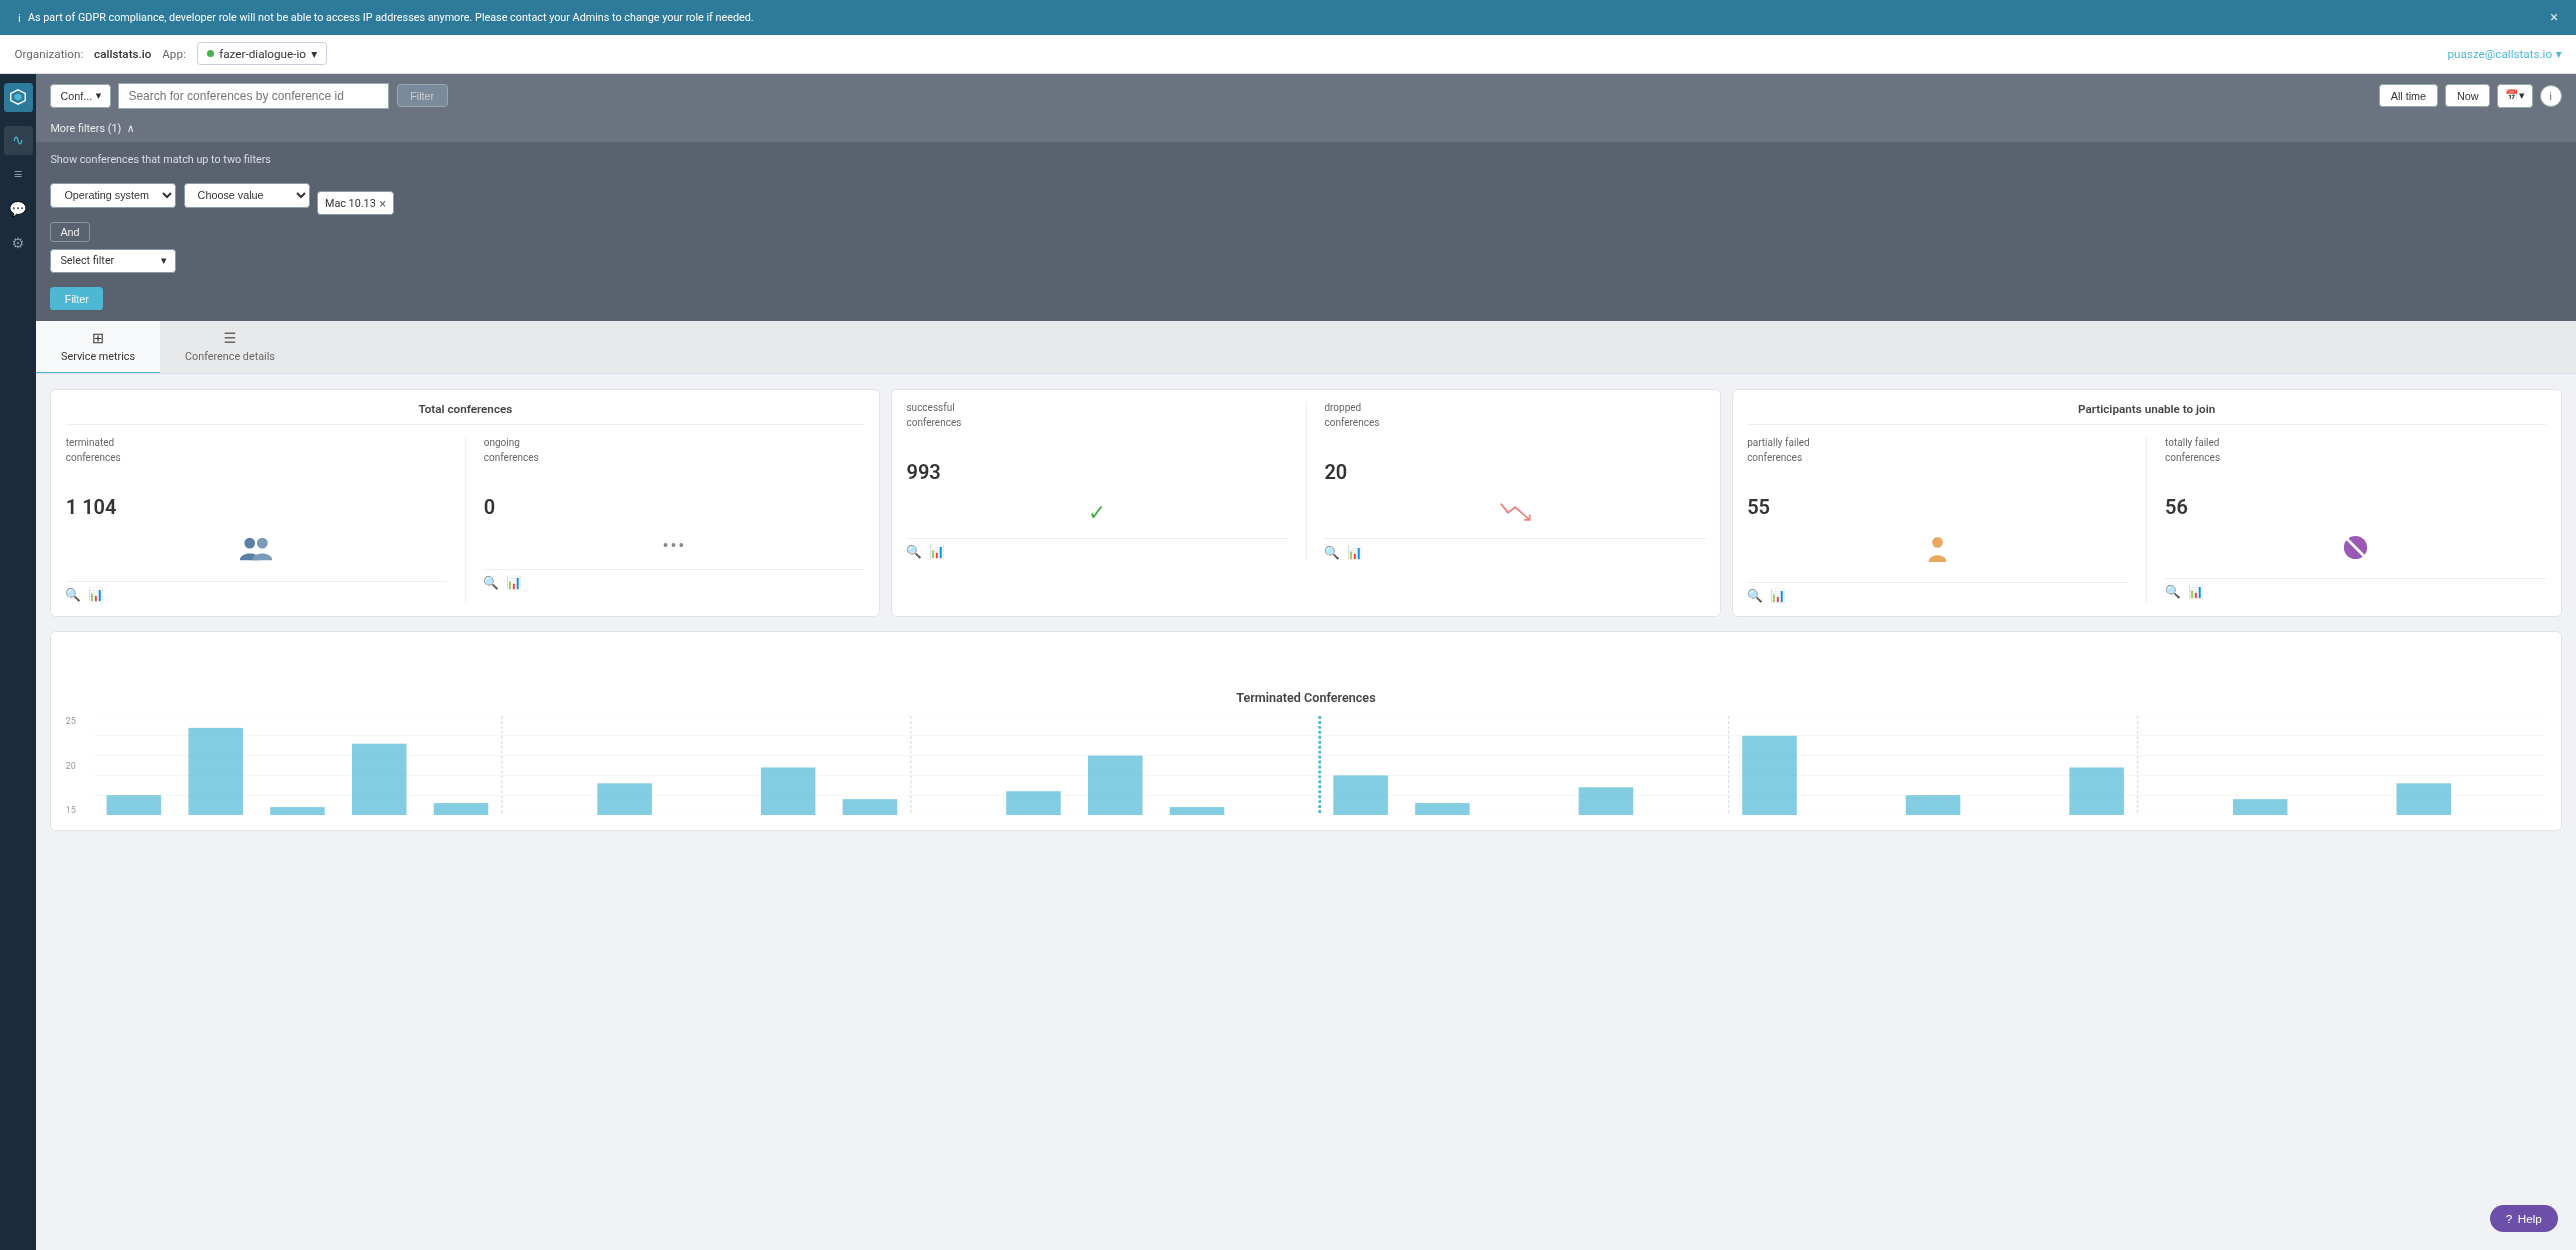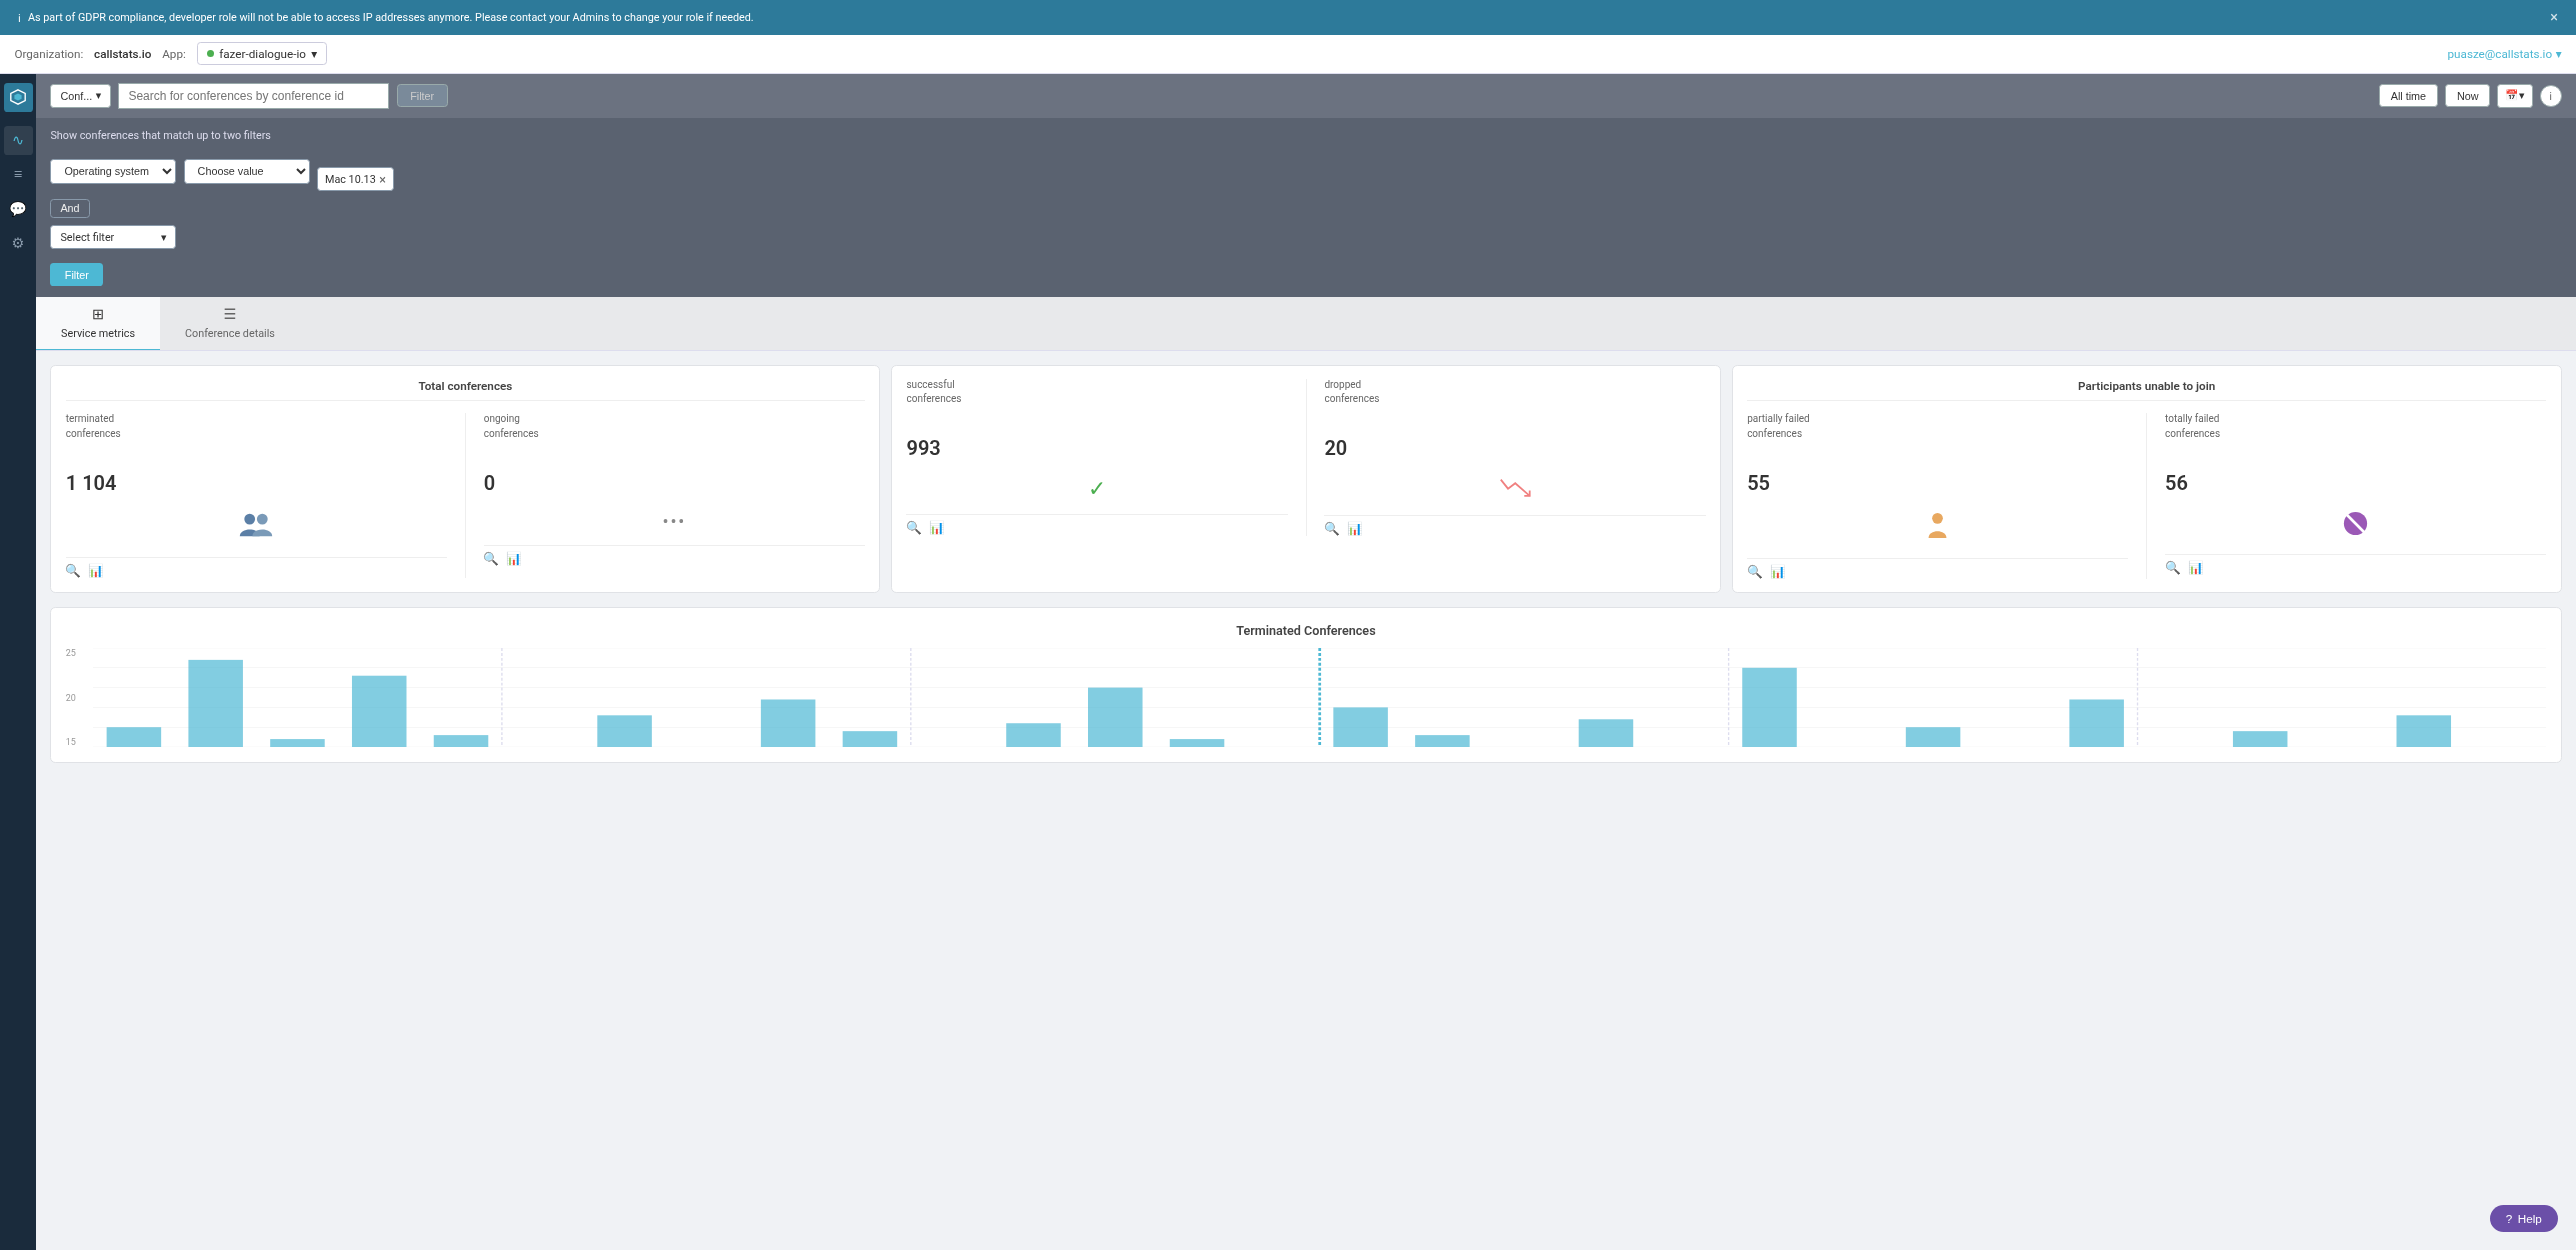--- a/index.html
+++ b/index.html
@@ -266,21 +266,21 @@
     .icon-person { color: #e8a860; font-size: 21.7px; }
     .icon-block { color: #9b59b6; font-size: 21.7px; }
 
     
     .chart-card {
       background: #fff;
       border-radius: 5.4px;
       border: 0.9px solid #e0e2e6;
       padding: 14.4px;
     }
-    .chart-title { text-align: center; font-size: 12.6px; font-weight: 600; color: #444; margin-bottom: 10.8px; }
+    .chart-title { text-align: center; font-size: 12.6px; font-weight: 600; color: #444; margin-bottom: 10.8px; margin-top: 44px; }
     .chart-y-labels {
       position: absolute; left: 0; top: 0; height: 100%;
       display: flex; flex-direction: column; justify-content: space-between;
       font-size: 9px; color: #999;
     }
 
     
     .metric-divider { width: 0.9px; background: #eee; margin: 0 3.6px; }
   </style>
 </head>
@@ -340,20 +340,24 @@
       <button class="time-btn">All time</button>
       <button class="time-btn">Now</button>
       <button class="cal-btn">
         <span>📅▾</span>
       </button>
       <div class="info-btn">
         <span>ℹ</span>
       </div>
     </div>
 
+    <div class="more-filters-row">
+      <span>More filters (1)</span>
+      <span>∧</span>
+    </div>
 
     <div class="expanded-filters">
       <div class="filter-subtitle">Show conferences that match up to two filters</div>
       <div class="filter-row">
         <select class="filter-select">
           <option>Operating system</option>
         </select>
         <select class="filter-select">
           <option>Choose value</option>
         </select>

